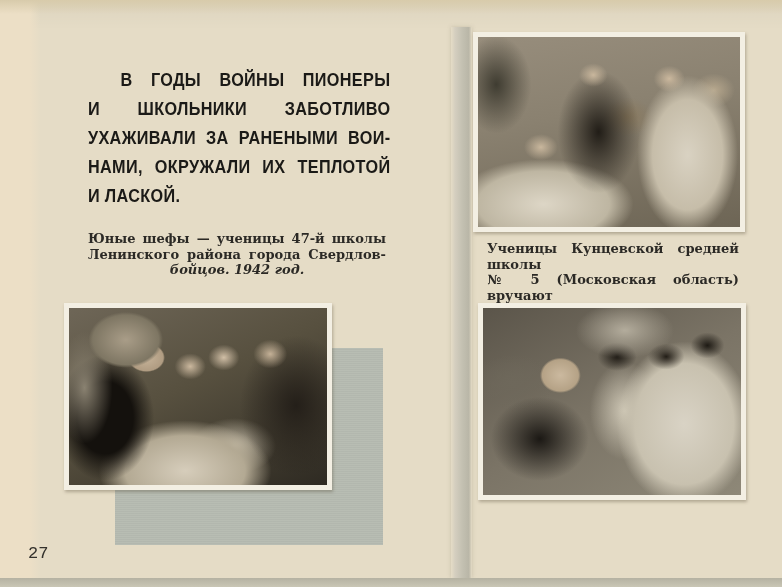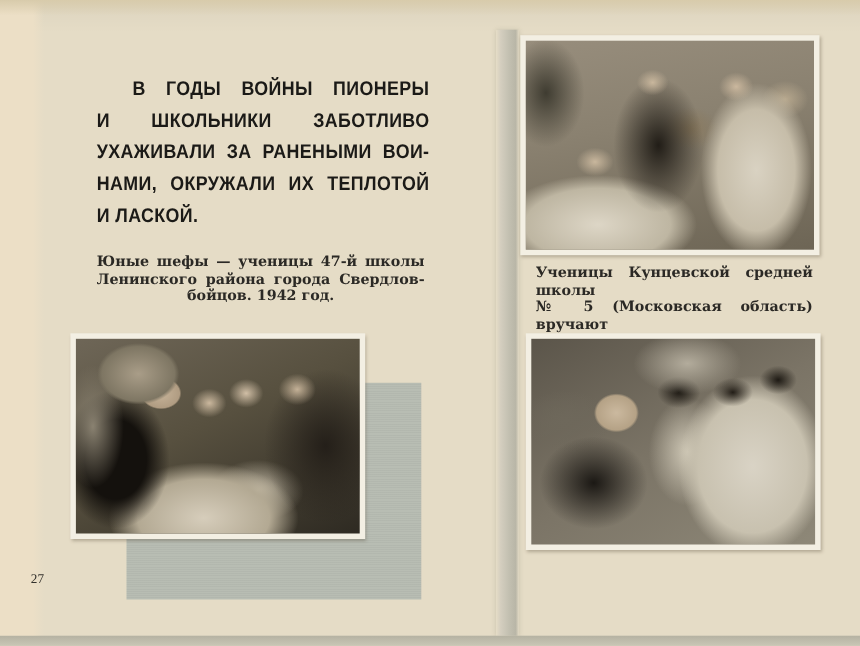--- a/index.html
+++ b/index.html
@@ -32,21 +32,21 @@
   
   .heading{
     position:absolute;left:88px;top:66px;width:336px;
     transform:scaleX(.9);transform-origin:left top;
     font-weight:700;font-size:18px;line-height:29px;
     color:#1b1a17;letter-spacing:.4px;
   }
   .jline{text-align:justify;text-align-last:justify;}
   .jline.first{padding-left:36px;}
   .jline.last-left{text-align-last:left;}
-  .jline.last-center{text-align-last:center;}
+  .jline.last-center{text-align-last:center;font-style:italic;}
   
   .caption{
     position:absolute;
     font-family:"DejaVu Serif","Liberation Serif",serif;
     font-weight:700;font-size:13px;line-height:15.5px;color:#2b2925;
   }
   .caption-left{left:88px;top:231px;width:298px;}
   .caption-right-top{left:487px;top:241px;width:252px;}
   .caption-right-bottom{left:487px;top:509px;width:252px;}
   
@@ -102,23 +102,23 @@
       radial-gradient(ellipse 30px 22px at 52% 26%, #1e1a14 0%, rgba(0,0,0,0) 65%),
       radial-gradient(ellipse 28px 20px at 71% 26%, #221d16 0%, rgba(0,0,0,0) 65%),
       radial-gradient(ellipse 26px 20px at 87% 20%, #1e1a14 0%, rgba(0,0,0,0) 65%),
       radial-gradient(ellipse 90px 110px at 78% 62%, #d9d3c5 0%, #c8c1af 55%, rgba(0,0,0,0) 75%),
       radial-gradient(ellipse 50px 70px at 55% 55%, #cfc8b6 0%, rgba(0,0,0,0) 70%),
       radial-gradient(ellipse 60px 40px at 12% 40%, #6e685b 0%, rgba(0,0,0,0) 70%),
       linear-gradient(150deg, #5b554a 0%, #7b7466 50%, #8e8878 100%);
   }
   
   .page-number{
-    position:absolute;left:28px;top:516px;
-    font-family:Liberation Serif, serif;
-    font-size:12px;line-height:20px;color:#33312c;
+    position:absolute;left:28px;top:544px;
+    font-family:Liberation Mono, monospace;
+    font-size:17px;line-height:20px;color:#33312c;
   }
 </style>
 </head>
 <body>
 
 <div class="scan">
   <div class="page">
 
     <div class="heading">
       <div class="jline first">В ГОДЫ ВОЙНЫ ПИОНЕРЫ</div>

